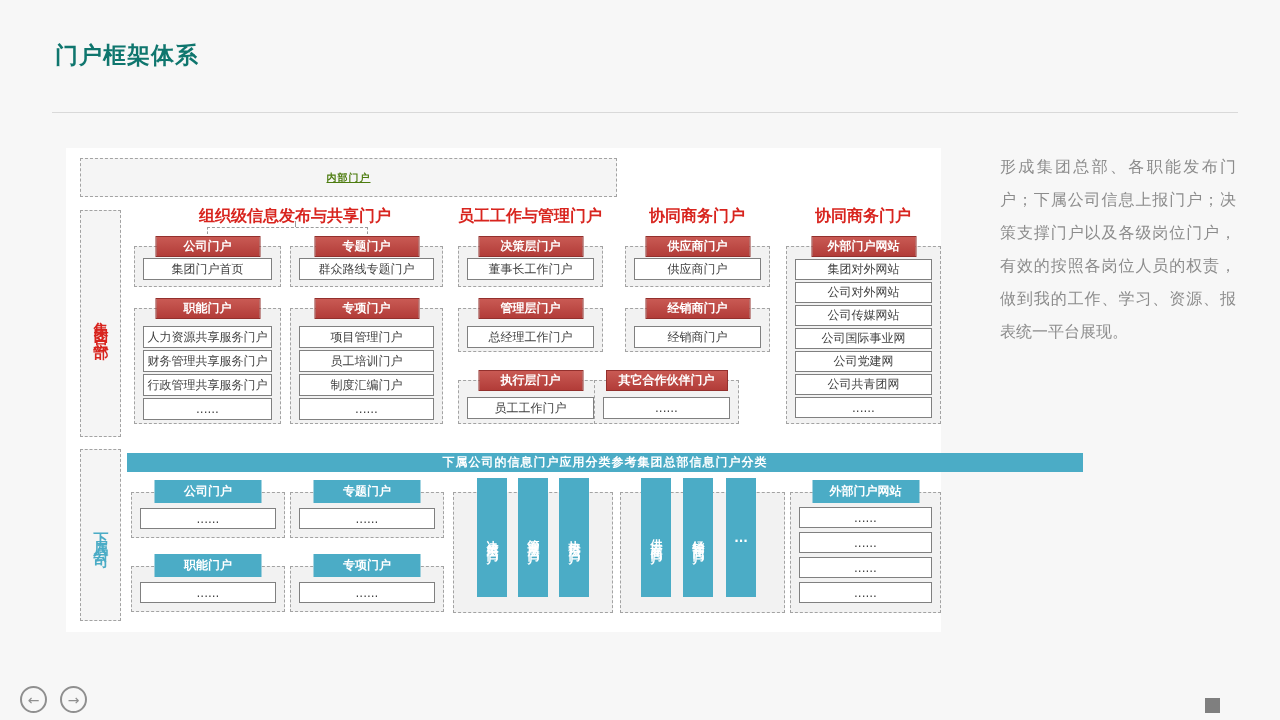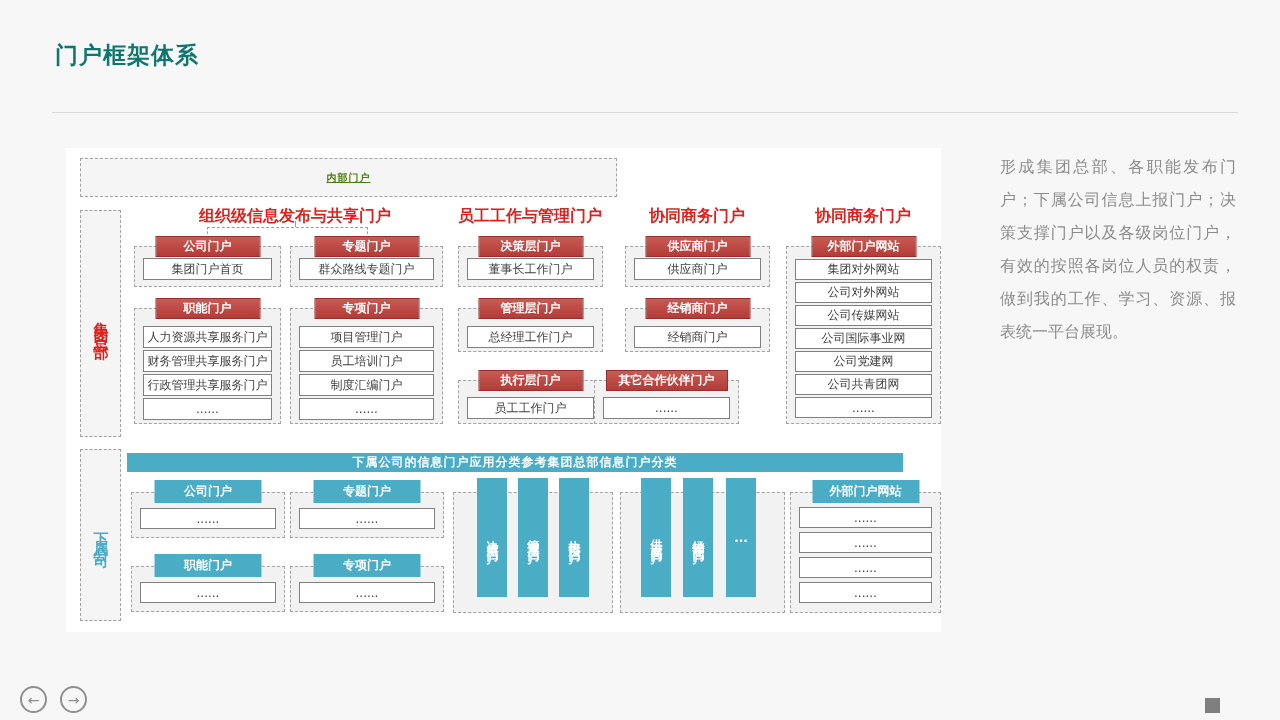--- a/index.html
+++ b/index.html
@@ -163,21 +163,21 @@
 
   <div class="group" style="left:392px;top:232px;width:145px;height:44px;padding-top:16px;">
     <div class="red-head">执行层门户</div>
     <div class="wbox">员工工作门户</div>
   </div>
   <div class="group" style="left:528px;top:232px;width:145px;height:44px;padding-top:16px;">
     <div class="red-head">其它合作伙伴门户</div>
     <div class="wbox">......</div>
   </div>
 
-  <div class="banner" style="left:61px;top:305px;width:776px;height:19px;">下属公司的信息门户应用分类参考集团总部信息门户分类</div>
+  <div class="banner" style="left:61px;top:305px;width:956px;height:19px;">下属公司的信息门户应用分类参考集团总部信息门户分类</div>
 
   <div class="group b-group" style="left:65px;top:344px;width:154px;height:46px;padding-top:15px;">
     <div class="teal-head">公司门户</div>
     <div class="wbox">......</div>
   </div>
   <div class="group b-group" style="left:224px;top:344px;width:154px;height:46px;padding-top:15px;">
     <div class="teal-head">专题门户</div>
     <div class="wbox">......</div>
   </div>
 

